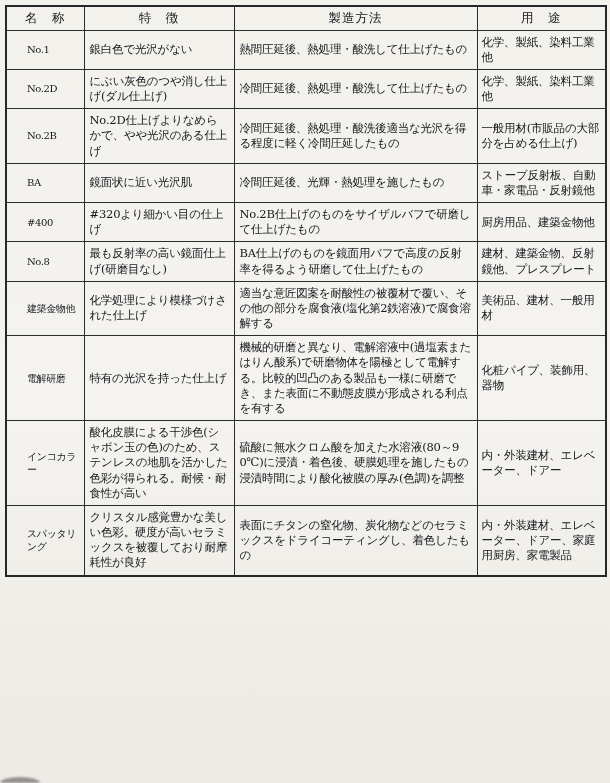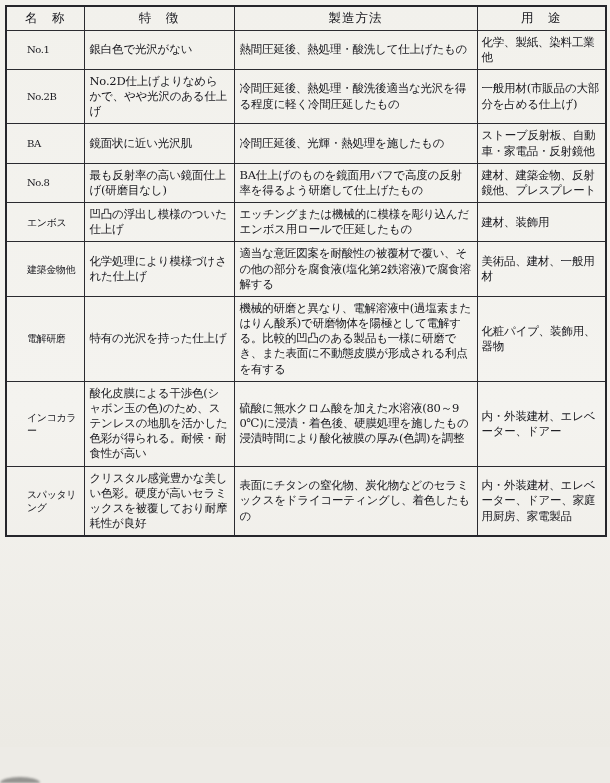--- a/index.html
+++ b/index.html
@@ -94,42 +94,48 @@
       </tr>
     </thead>
     <tbody>
       <tr class="r">
         <td class="c-name">No.1</td>
         <td class="c-feat">銀白色で光沢がない</td>
         <td class="c-method">熱間圧延後、熱処理・酸洗して仕上げたもの</td>
         <td class="c-use">化学、製紙、染料工業他</td>
       </tr>
       <tr class="r">
+        <td class="c-name">No.2D</td>
+        <td class="c-feat">にぶい灰色のつや消し仕上げ(ダル仕上げ)</td>
+        <td class="c-method">冷間圧延後、熱処理・酸洗して仕上げたもの</td>
+        <td class="c-use">化学、製紙、染料工業他</td>
+      </tr>
+      <tr class="r">
         <td class="c-name">No.2B</td>
         <td class="c-feat">No.2D仕上げよりなめらかで、やや光沢のある仕上げ</td>
         <td class="c-method">冷間圧延後、熱処理・酸洗後適当な光沢を得る程度に軽く冷間圧延したもの</td>
         <td class="c-use">一般用材(市販品の大部分を占める仕上げ)</td>
       </tr>
       <tr class="r">
         <td class="c-name">BA</td>
         <td class="c-feat">鏡面状に近い光沢肌</td>
         <td class="c-method">冷間圧延後、光輝・熱処理を施したもの</td>
         <td class="c-use">ストーブ反射板、自動車・家電品・反射鏡他</td>
       </tr>
       <tr class="r">
+        <td class="c-name">#400</td>
+        <td class="c-feat">#320より細かい目の仕上げ</td>
+        <td class="c-method">No.2B仕上げのものをサイザルバフで研磨して仕上げたもの</td>
+        <td class="c-use">厨房用品、建築金物他</td>
+      </tr>
+      <tr class="r">
         <td class="c-name">No.8</td>
         <td class="c-feat">最も反射率の高い鏡面仕上げ(研磨目なし)</td>
         <td class="c-method">BA仕上げのものを鏡面用バフで高度の反射率を得るよう研磨して仕上げたもの</td>
         <td class="c-use">建材、建築金物、反射鏡他、プレスプレート</td>
-      </tr>
-      <tr class="r">
-        <td class="c-name">エンボス</td>
-        <td class="c-feat">凹凸の浮出し模様のついた仕上げ</td>
-        <td class="c-method">エッチングまたは機械的に模様を彫り込んだエンボス用ロールで圧延したもの</td>
-        <td class="c-use">建材、装飾用</td>
       </tr>
       <tr class="r">
         <td class="c-name">建築金物他</td>
         <td class="c-feat">化学処理により模様づけされた仕上げ</td>
         <td class="c-method">適当な意匠図案を耐酸性の被覆材で覆い、その他の部分を腐食液(塩化第2鉄溶液)で腐食溶解する</td>
         <td class="c-use">美術品、建材、一般用材</td>
       </tr>
       <tr class="r">
         <td class="c-name">電解研磨</td>
         <td class="c-feat">特有の光沢を持った仕上げ</td>

